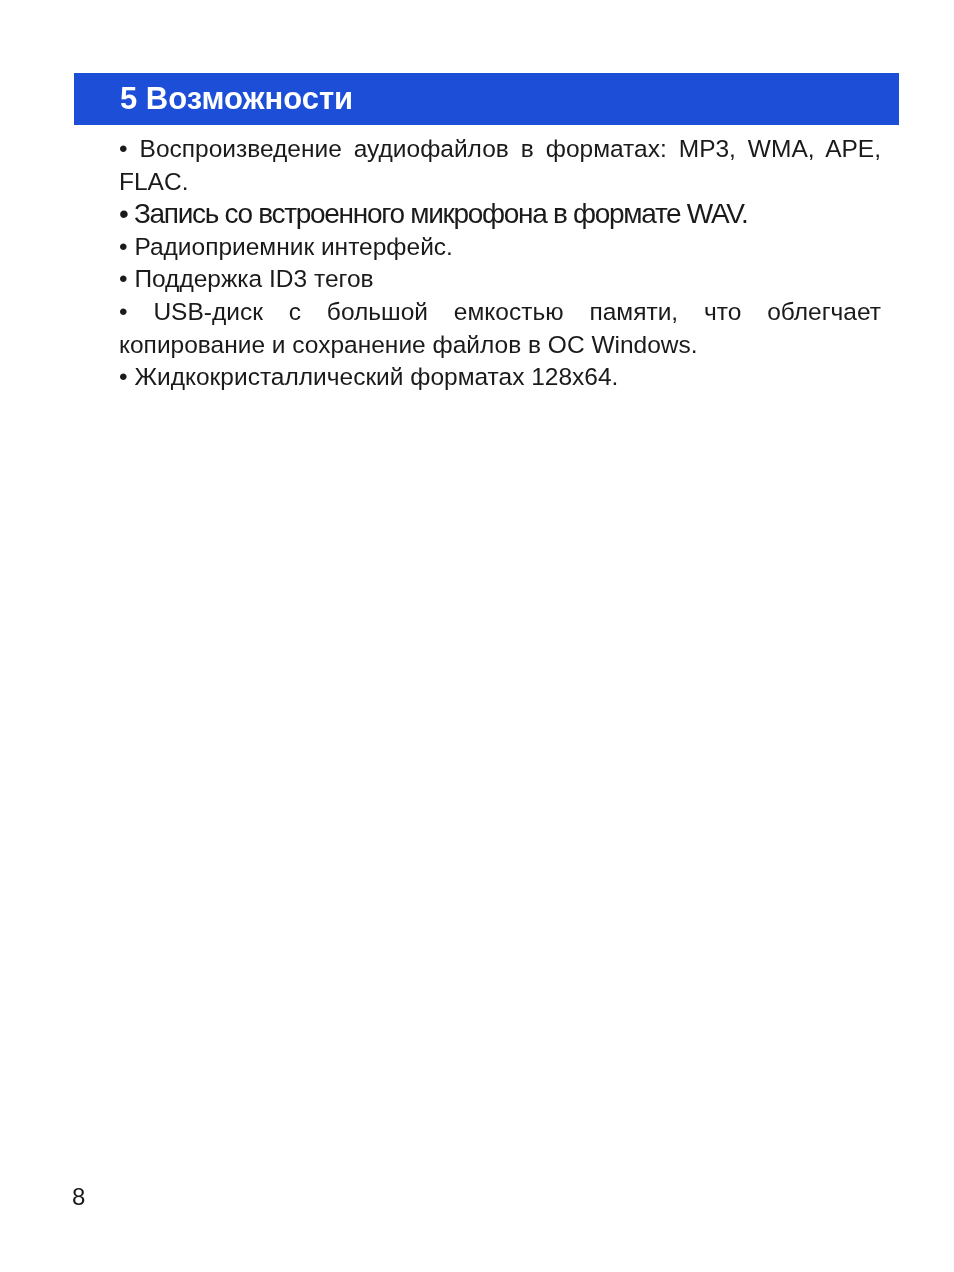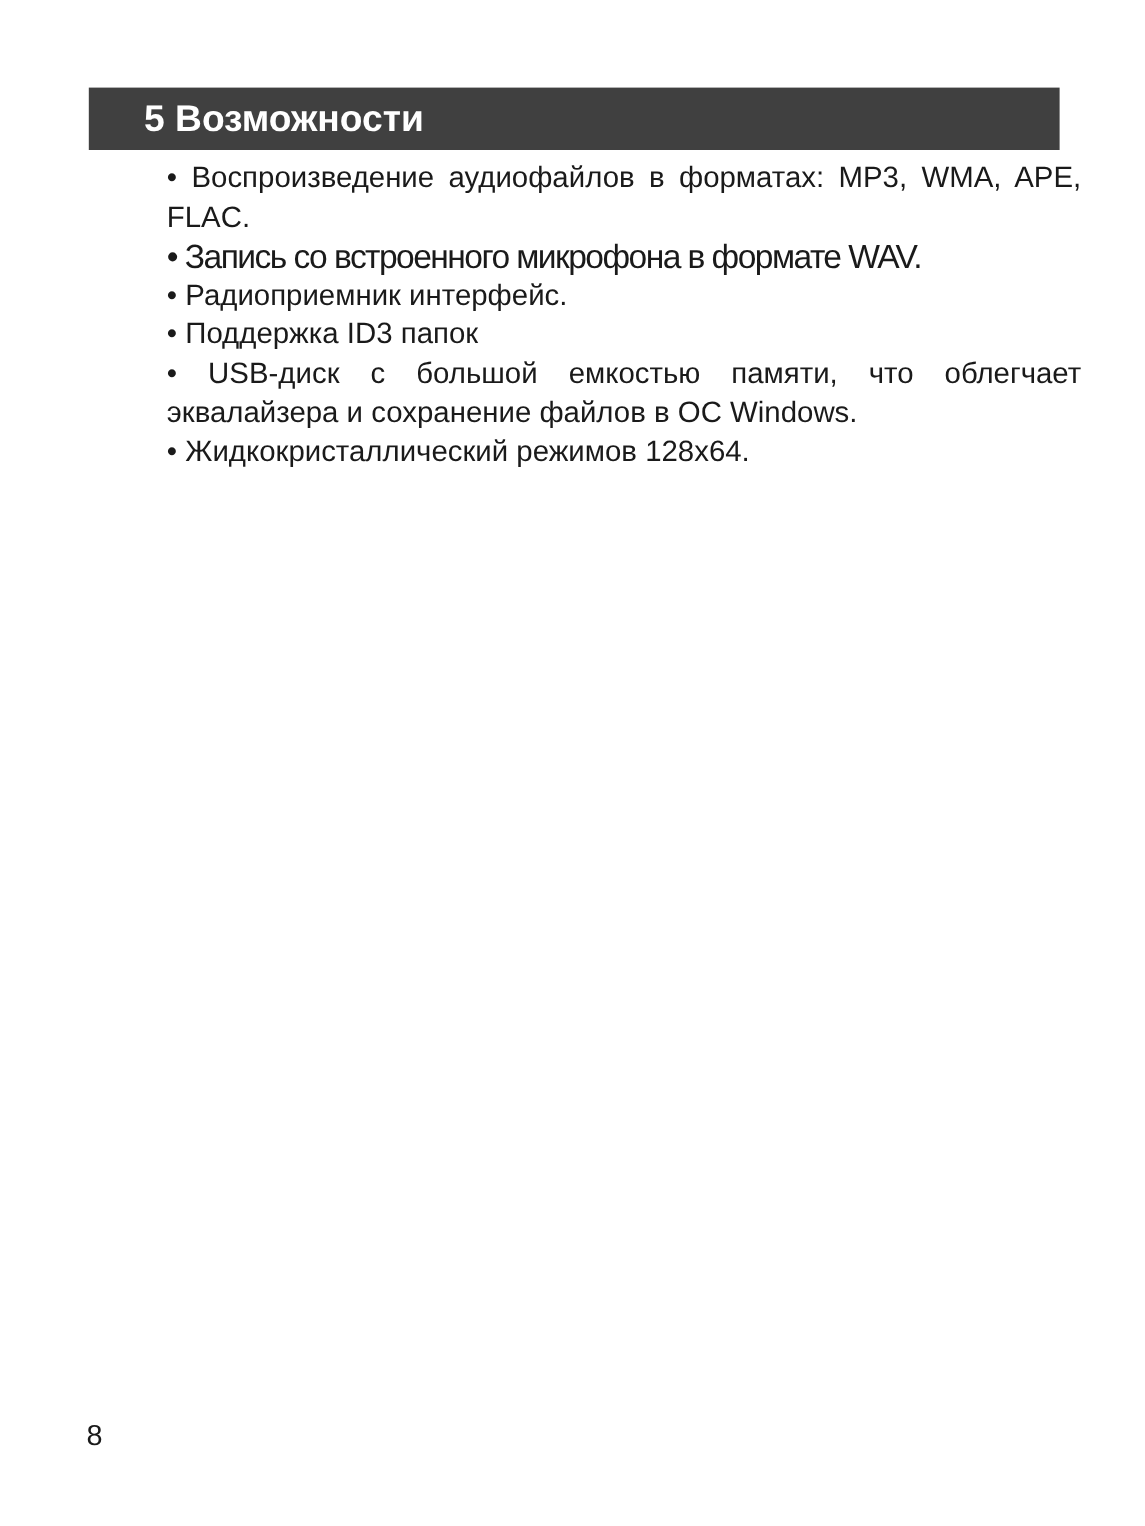--- a/index.html
+++ b/index.html
@@ -1,35 +1,35 @@
 <!DOCTYPE html>
 <html><head>
 <meta charset="utf-8">
 <style>
   html, body { margin: 0; padding: 0; background: #ffffff; }
   body { width: 954px; height: 1272px; position: relative; overflow: hidden;
          font-family: "Liberation Sans", sans-serif; color: #1a1a1a; }
   .header-bar { position: absolute; left: 74px; top: 73px; width: 809px; height: 52px;
-                background: #404040; }
+                background: #1d4ed8; padding-left: 16px; }
   .header-title { position: absolute; left: 46px; top: 8px; font-size: 31px; font-weight: bold;
                   color: #ffffff; letter-spacing: 0px; white-space: nowrap; }
-  .content { position: absolute; left: 119px; top: 133px; width: 762px; margin-left: 20px; }
+  .content { position: absolute; left: 119px; top: 133px; width: 762px; }
   .item { font-size: 24.5px; line-height: 32.6px; text-align: justify; margin: 0; }
   .item.condensed { letter-spacing: -1.3px; font-size: 28px; }
   .page-number { position: absolute; left: 72px; top: 1183px; font-size: 24px; color: #1a1a1a; }
 </style>
 </head>
 <body>
 
 <div class="header-bar">
   <div class="header-title">5 Возможности</div>
 </div>
 
 <div class="content">
   <p class="item">• Воспроизведение аудиофайлов в форматах: MP3, WMA, APE, FLAC.</p>
   <p class="item condensed">• Запись со встроенного микрофона в формате WAV.</p>
   <p class="item">• Радиоприемник интерфейс.</p>
-  <p class="item">• Поддержка ID3 папок</p>
-  <p class="item">• USB-диск с большой емкостью памяти, что облегчает эквалайзера и сохранение файлов в ОС Windows.</p>
-  <p class="item">• Жидкокристаллический режимов 128x64.</p>
+  <p class="item">• Поддержка ID3 тегов</p>
+  <p class="item">• USB-диск с большой емкостью памяти, что облегчает копирование и сохранение файлов в ОС Windows.</p>
+  <p class="item">• Жидкокристаллический форматах 128x64.</p>
 </div>
 
 <div class="page-number">8</div>
 
 </body></html>

